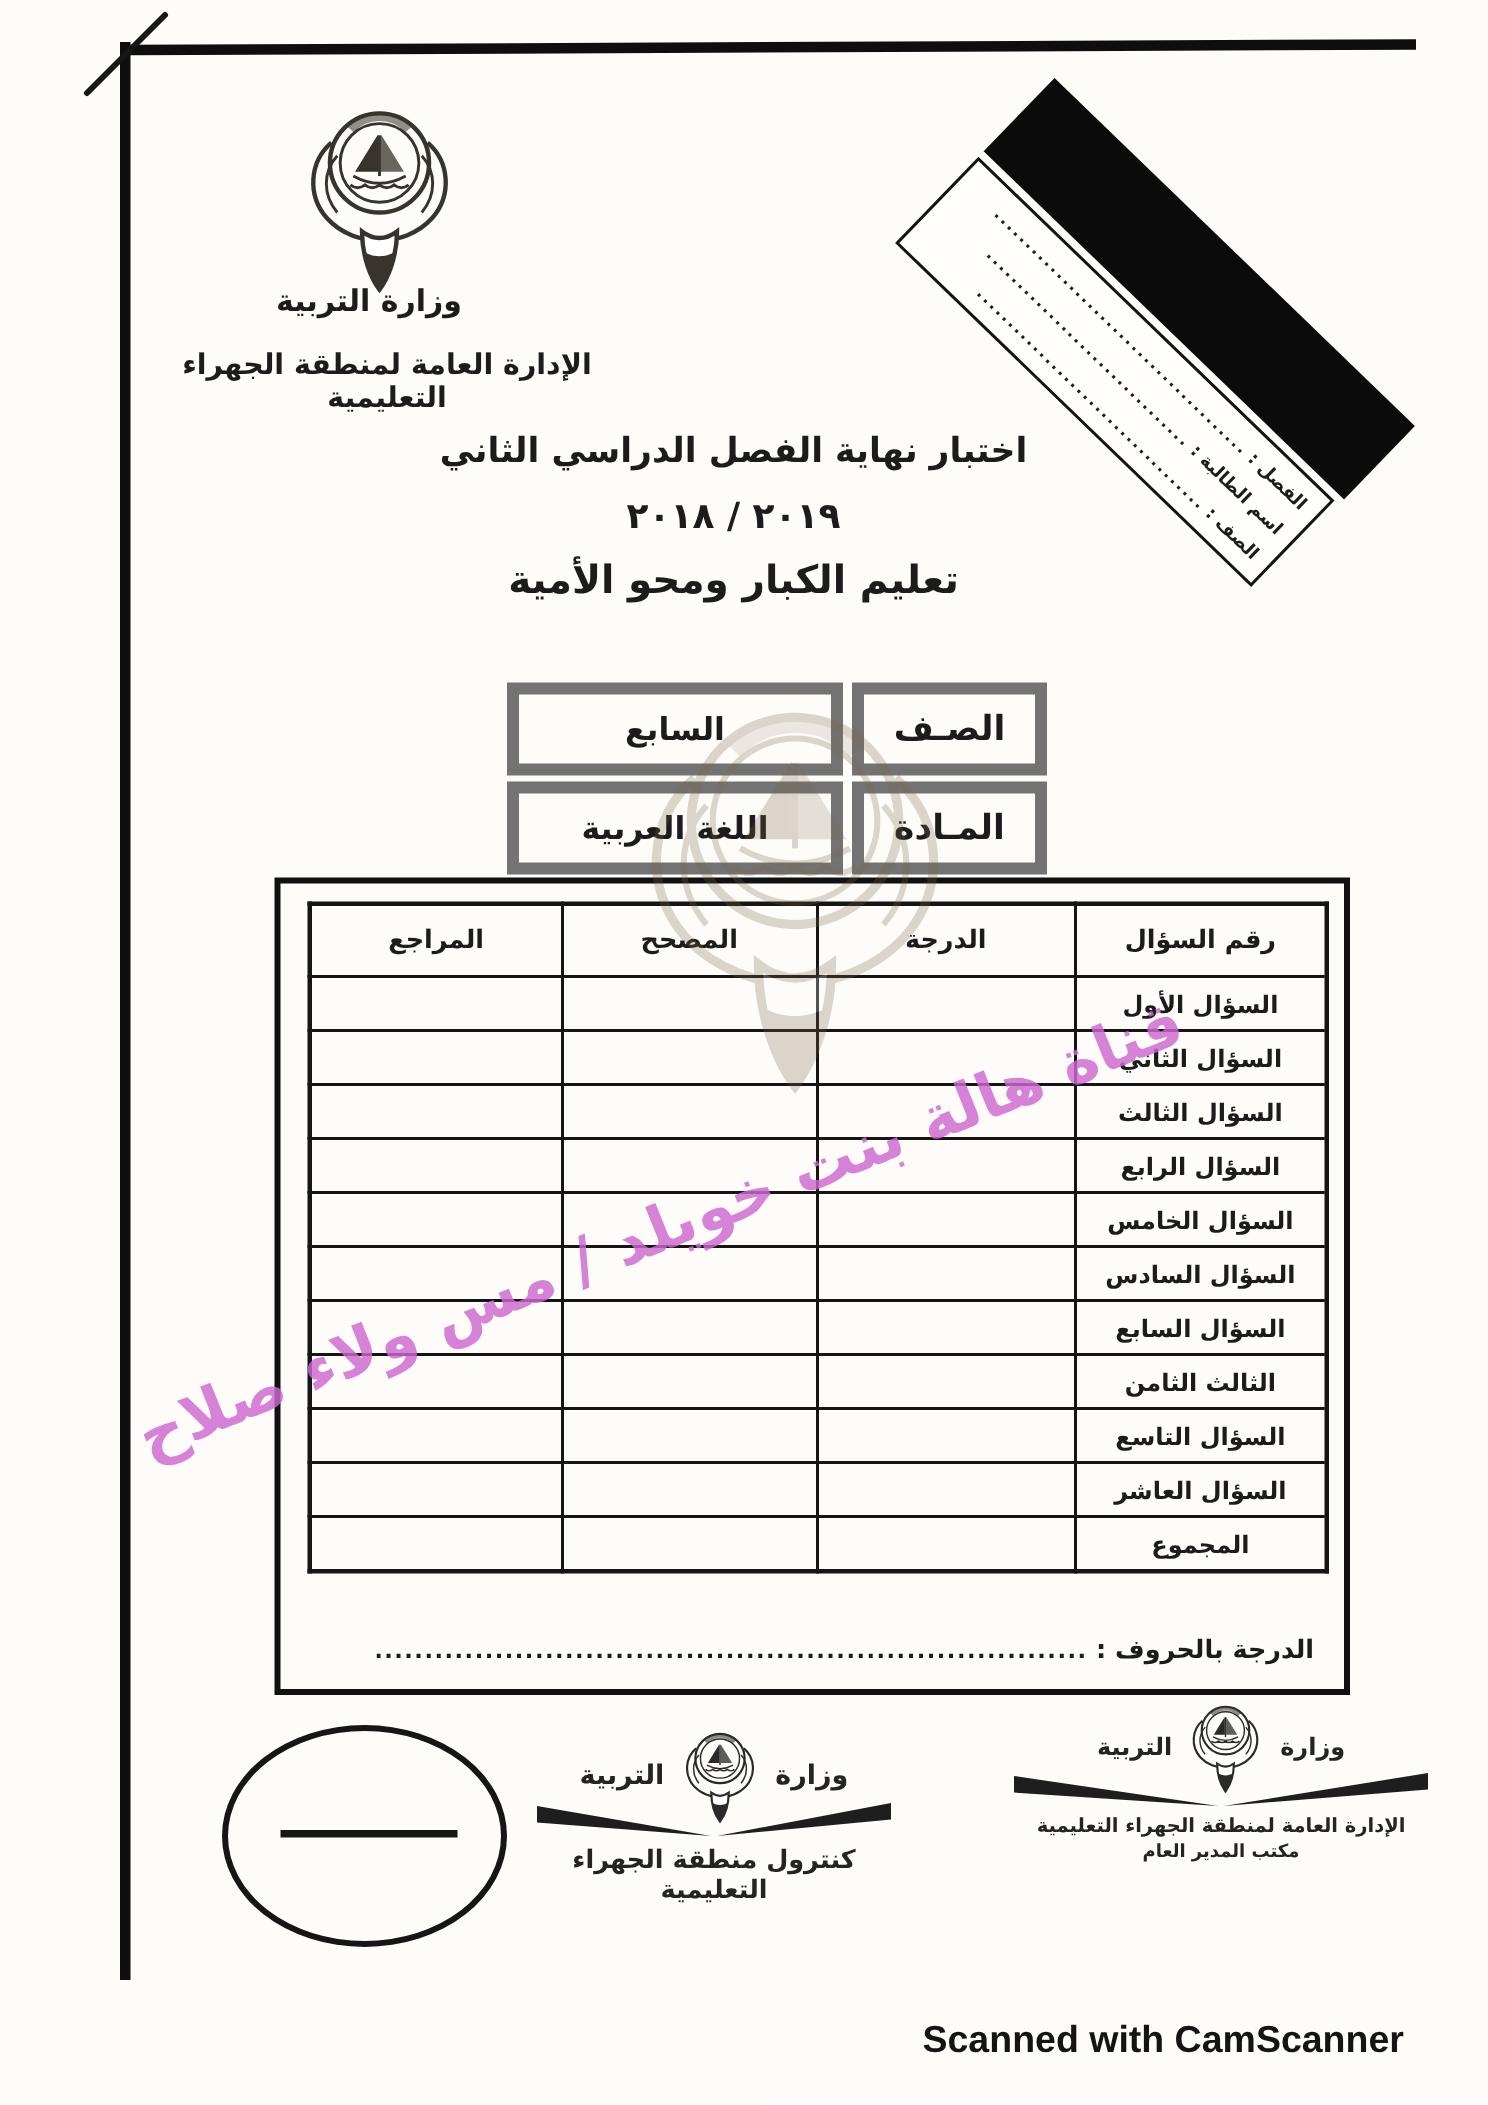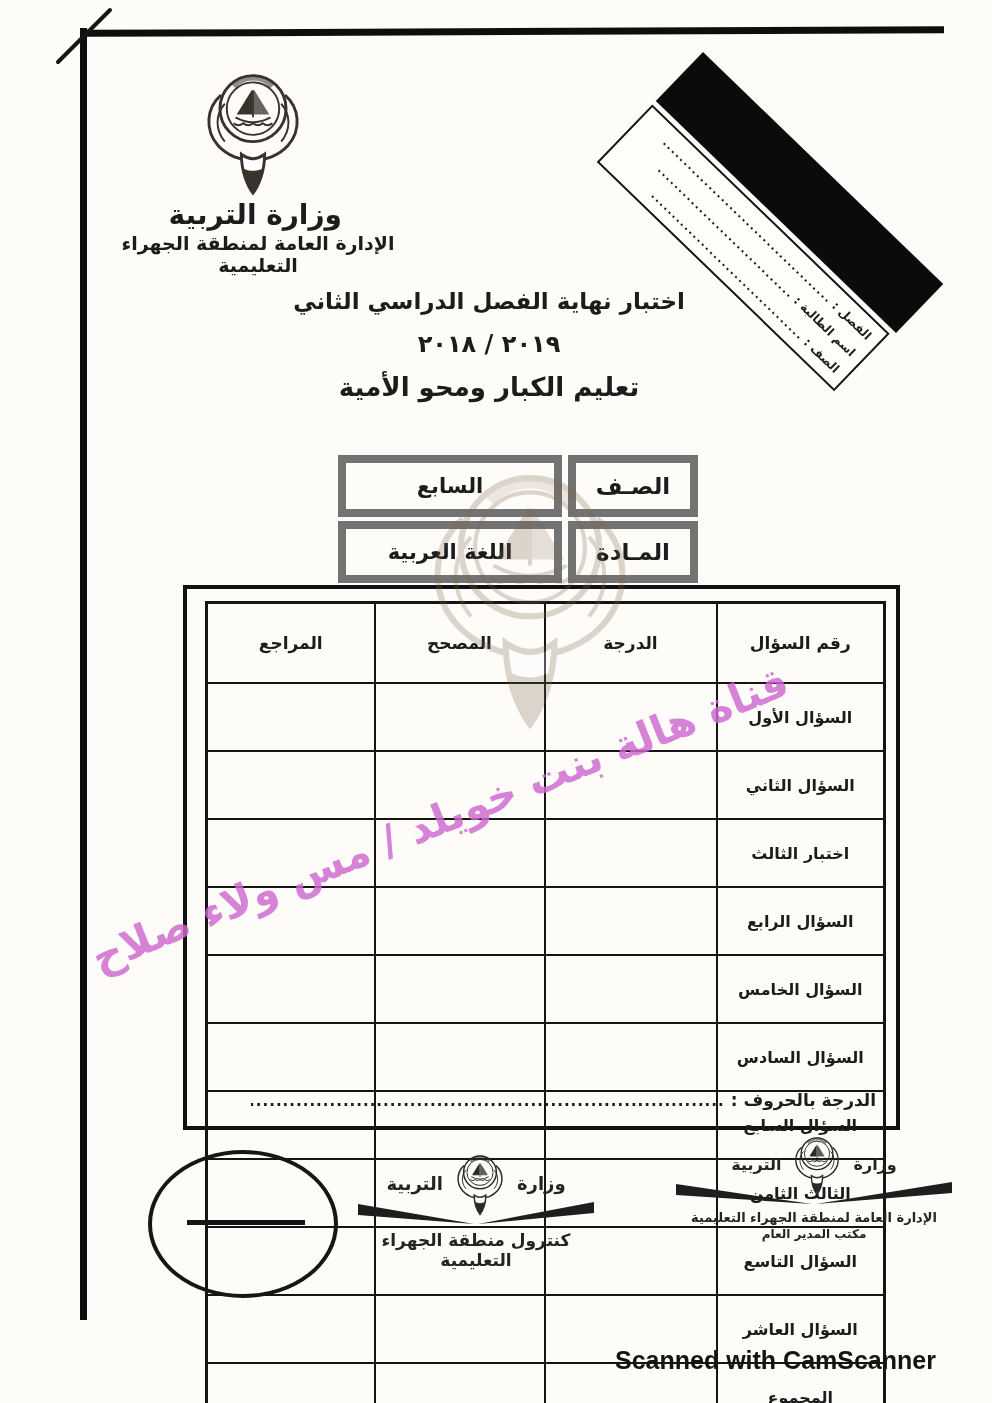--- a/index.html
+++ b/index.html
@@ -4,22 +4,22 @@
 <style>
   html,body{margin:0;padding:0;background:#ffffff;}
   .page{position:relative;width:992px;height:1403px;background:#fdfcf9;overflow:hidden;
         font-family:"DejaVu Sans",sans-serif;color:#1c1c1c;}
   
   .top-rule{position:absolute;left:86px;top:28px;width:858px;height:7px;background:#0e0e0e;transform:rotate(-0.25deg);}
   .left-rule{position:absolute;left:80px;top:28px;width:7px;height:1292px;background:#0e0e0e;}
   .corner-tick{position:absolute;left:52px;top:6px;width:64px;height:60px;}
   
   .emblem-main{position:absolute;left:194px;top:62px;width:118px;height:136px;color:#38332c;}
-  .ministry{position:absolute;left:150px;top:198px;width:192px;text-align:right;
-            font-size:28px;font-weight:bold;}
+  .ministry{position:absolute;left:150px;top:188px;width:192px;text-align:center;
+            font-size:20px;font-weight:bold;}
   .directorate{position:absolute;left:98px;top:232px;width:320px;text-align:center;
             font-size:19px;font-weight:bold;}
   
   .titles{position:absolute;left:259px;top:288px;width:460px;text-align:center;direction:rtl;}
   .t1{font-size:23px;font-weight:bold;margin-bottom:16px;}
   .t2{font-size:24px;font-weight:bold;margin-bottom:14px;letter-spacing:3px;}
   .t3{font-size:26px;font-weight:bold;}
   
   .corner-banner{position:absolute;left:703px;top:52px;width:334px;transform:rotate(44deg);
                  transform-origin:0 0;}
@@ -38,21 +38,21 @@
   .bx-subject-label{left:568px;top:521px;width:130px;height:62px;font-size:23px;}
   .bx-subject-value{left:338px;top:521px;width:224px;height:62px;font-size:21px;}
   
   .stamp-faint{position:absolute;left:408px;top:446px;width:244px;height:292px;opacity:.26;
                color:#7d6448;z-index:30;pointer-events:none;}
   
   .frame{position:absolute;left:183px;top:585px;width:717px;height:545px;border:4px solid #111;
          box-sizing:border-box;background:transparent;}
   table.marks{position:absolute;left:18px;top:12px;width:678px;border-collapse:collapse;
               direction:rtl;table-layout:fixed;}
-  table.marks th,table.marks td{border:2px solid #151515;padding:16px;}
+  table.marks th,table.marks td{border:2px solid #151515;padding:0;}
   table.marks{border:3px solid #151515;}
   table.marks th{height:46px;font-size:17px;font-weight:bold;text-align:center;}
   table.marks td{height:34px;}
   td.qcell{font-size:16px;font-weight:bold;text-align:center;}
   .grade-line{position:absolute;right:20px;bottom:16px;width:625px;display:flex;align-items:baseline;
               gap:6px;direction:rtl;font-weight:bold;font-size:17px;}
   .grade-line .dots{flex:1;overflow:hidden;white-space:nowrap;font-size:15px;letter-spacing:1px;}
   
   .ellipse-stamp{position:absolute;left:148px;top:1150px;width:190px;height:148px;
                  border:4px solid #161616;border-radius:50%;box-sizing:border-box;}
@@ -176,21 +176,21 @@
             <td></td>
             <td></td>
           </tr>
         <tr>
             <td class="qcell">السؤال الثاني</td>
             <td></td>
             <td></td>
             <td></td>
           </tr>
         <tr>
-            <td class="qcell">اختبار الثالث</td>
+            <td class="qcell">السؤال الثالث</td>
             <td></td>
             <td></td>
             <td></td>
           </tr>
         <tr>
             <td class="qcell">السؤال الرابع</td>
             <td></td>
             <td></td>
             <td></td>
           </tr>

